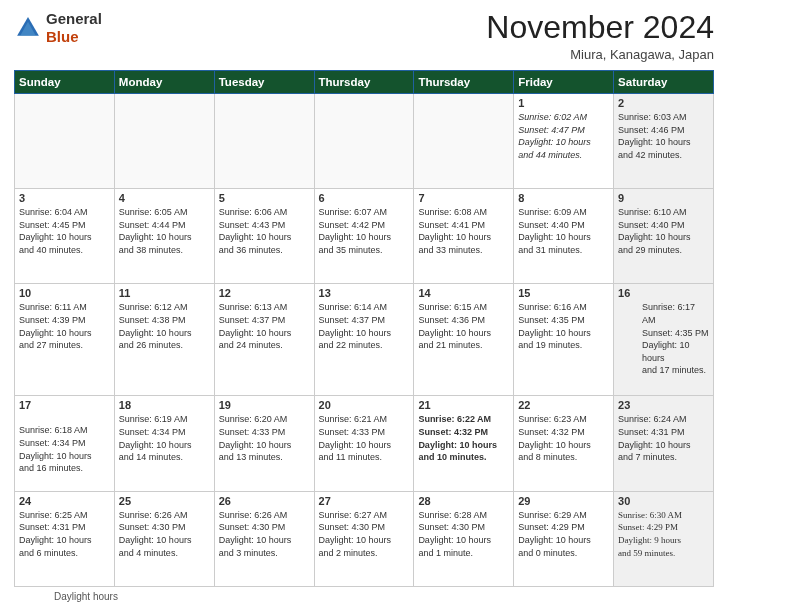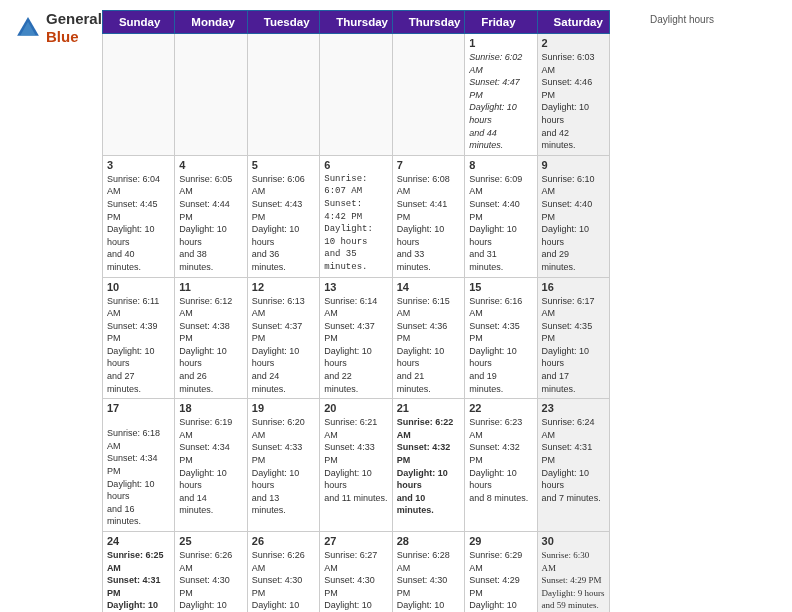--- a/index.html
+++ b/index.html
@@ -8,21 +8,21 @@
       height: 612px;
       font-family: Arial, sans-serif;
       background: #fff;
       overflow: hidden;
     }
     .page {
       width: 728px;
       height: 612px;
       padding: 10px 14px 10px 14px;
       display: flex;
-      flex-direction: row;
+      flex-direction: column;
     }
     .header {
       display: flex;
       align-items: flex-start;
       justify-content: space-between;
       margin-bottom: 8px;
     }
     .logo {
       display: flex;
       align-items: center;
@@ -53,25 +53,25 @@
       margin-top: 2px;
     }
     .calendar {
       flex: 1;
       border: 1px solid #ccc;
       border-collapse: collapse;
       width: 100%;
       table-layout: fixed;
     }
     .calendar th {
-      background: #4c1d95;
+      background: #14532d;
       color: #fff;
       font-size: 11.5px;
       font-weight: bold;
-      padding: 5px 16px;
+      padding: 5px 4px;
       border: 1px solid #2060a0;
       text-align: left;
     }
     .calendar td {
       border: 1px solid #ccc;
       vertical-align: top;
       padding: 3px 4px;
       font-size: 9.5px;
       color: #333;
       background: #fff;
@@ -111,20 +111,22 @@
       <svg class="logo-icon" viewBox="0 0 36 36">
         <polygon points="18,4 32,28 4,28" fill="#2a6db5"></polygon>
         <polygon points="18,10 28,28 8,28" fill="#5a9fd4" opacity="0.5"></polygon>
       </svg>
       <div class="logo-text">
         <span class="logo-general">General</span><br>
         <span class="logo-blue">Blue</span>
       </div>
     </div>
     <div class="title-block">
+      <div class="month-title">November 2024</div>
+      <div class="subtitle">Miura, Kanagawa, Japan</div>
     </div>
   </div>
 
   <table class="calendar">
     <thead>
       <tr>
       <th>Sunday</th>
           <th>Monday</th>
           <th>Tuesday</th>
           <th>Thursday</th>
@@ -172,21 +174,21 @@
           </td>
           <td>
             <span class="day-num">5</span>
             <div class="day-info" style="white-space: pre-line;">Sunrise: 6:06 AM
 Sunset: 4:43 PM
 Daylight: 10 hours
 and 36 minutes.</div>
           </td>
           <td>
             <span class="day-num">6</span>
-            <div class="day-info" style="white-space: pre-line; font-family: Liberation Mono, monospace;">Sunrise: 6:07 AM
+            <div class="day-info" style="white-space: pre-line;">Sunrise: 6:07 AM
 Sunset: 4:42 PM
 Daylight: 10 hours
 and 35 minutes.</div>
           </td>
           <td>
             <span class="day-num">7</span>
             <div class="day-info" style="white-space: pre-line;">Sunrise: 6:08 AM
 Sunset: 4:41 PM
 Daylight: 10 hours
 and 33 minutes.</div>
@@ -244,21 +246,21 @@
           </td>
           <td>
             <span class="day-num">15</span>
             <div class="day-info" style="white-space: pre-line;">Sunrise: 6:16 AM
 Sunset: 4:35 PM
 Daylight: 10 hours
 and 19 minutes.</div>
           </td>
           <td class="shaded">
             <span class="day-num">16</span>
-            <div class="day-info" style="white-space: pre-line;">Sunrise: 6:17 AM
+            <div class="day-info" style="white-space: pre-line; margin-left: 24px;">Sunrise: 6:17 AM
 Sunset: 4:35 PM
 Daylight: 10 hours
 and 17 minutes.</div>
           </td>
         </tr>
         <tr>
           <td>
             <span class="day-num">17</span>
             <div class="day-info" style="white-space: pre-line; margin-top: 13px;">Sunrise: 6:18 AM
 Sunset: 4:34 PM
@@ -304,21 +306,21 @@
             <span class="day-num">23</span>
             <div class="day-info" style="white-space: pre-line;">Sunrise: 6:24 AM
 Sunset: 4:31 PM
 Daylight: 10 hours
 and 7 minutes.</div>
           </td>
         </tr>
         <tr>
           <td>
             <span class="day-num">24</span>
-            <div class="day-info" style="white-space: pre-line; font-weight: bold;">Sunrise: 6:25 AM
+            <div class="day-info" style="white-space: pre-line;">Sunrise: 6:25 AM
 Sunset: 4:31 PM
 Daylight: 10 hours
 and 6 minutes.</div>
           </td>
           <td>
             <span class="day-num">25</span>
             <div class="day-info" style="white-space: pre-line;">Sunrise: 6:26 AM
 Sunset: 4:30 PM
 Daylight: 10 hours
 and 4 minutes.</div>

